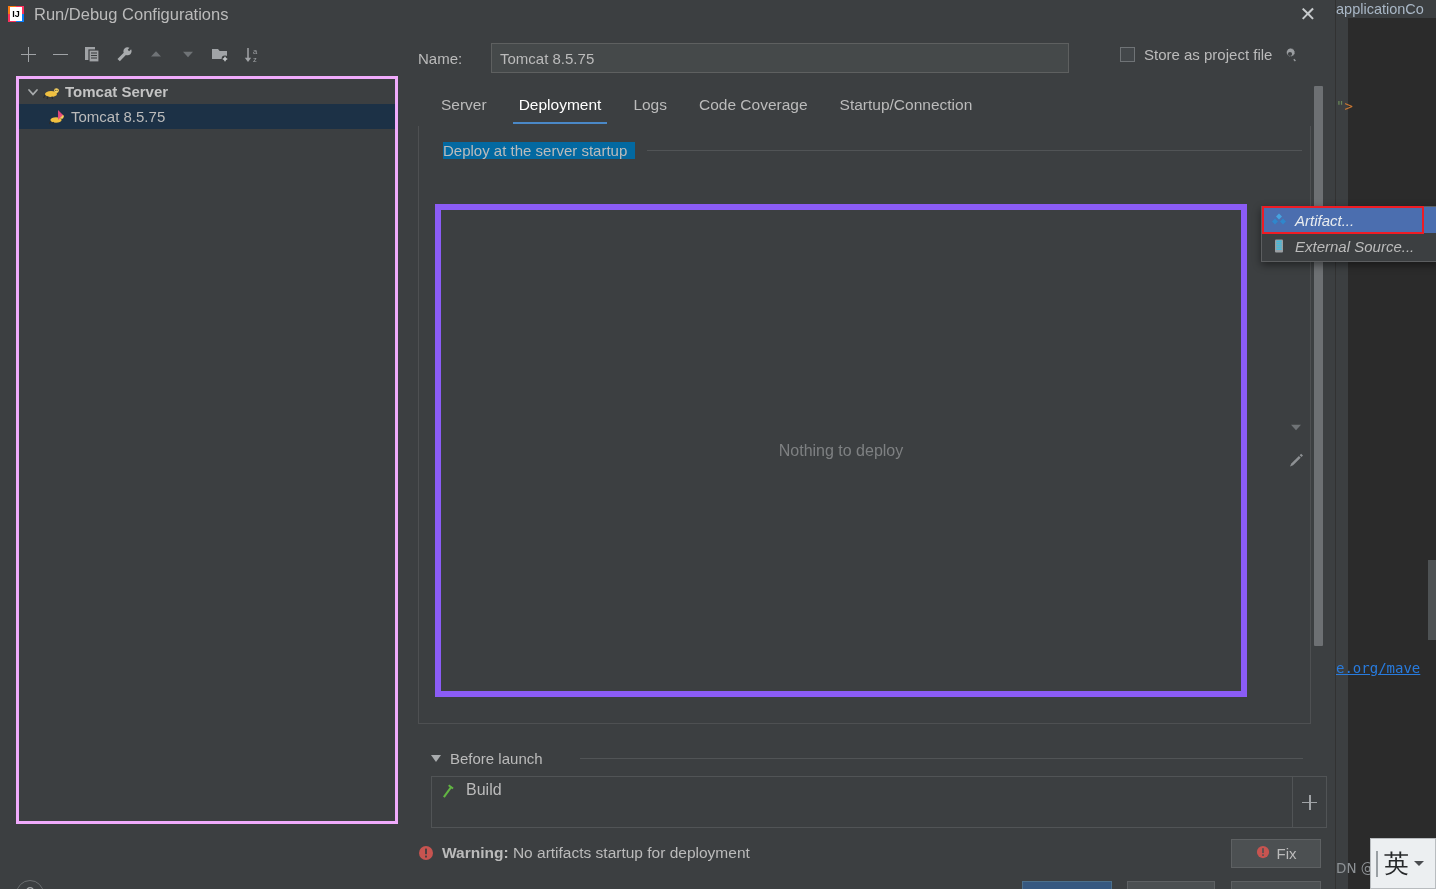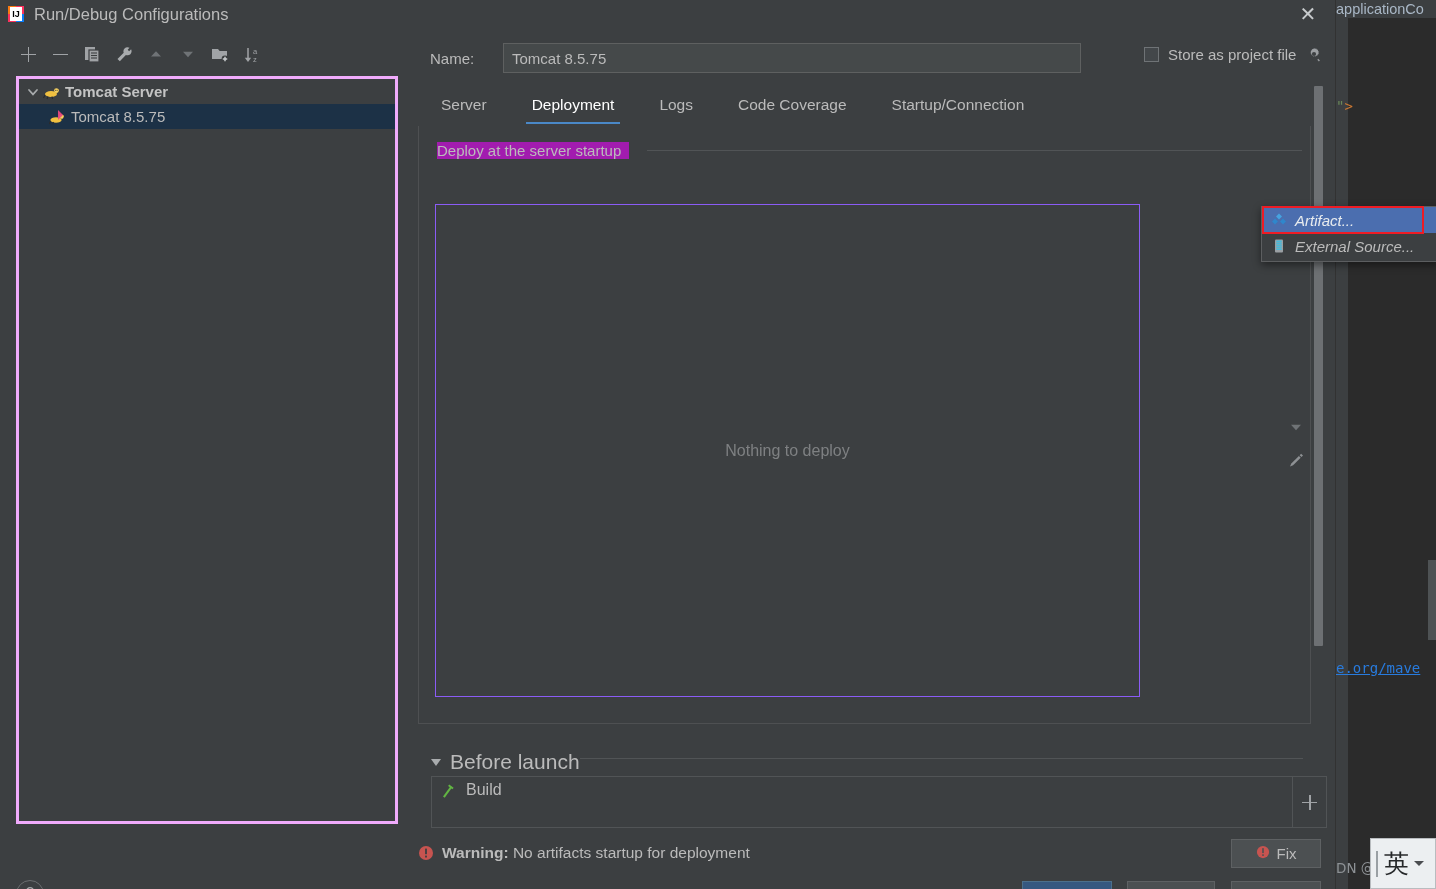--- a/index.html
+++ b/index.html
@@ -145,70 +145,70 @@
 
   
   .right-pane {
     position: absolute; left: 413px; top: 28px; width: 923px; height: 861px;
   }
   .name-row {
     position: absolute; left: 0; top: 14px; width: 923px; height: 32px;
     display: flex; align-items: center;
   }
   .name-label {
-    color: #bbbbbb; font-size: 15px; margin-left: 17px; width: 73px;
+    color: #bbbbbb; font-size: 15px; margin-left: 5px; width: 73px;
   }
   .name-input {
     width: 578px; height: 30px; background: #45494a; border: 1px solid #5e6060;
     color: #bbbbbb; font-size: 15px; padding: 0 8px;
     font-family: "Liberation Sans", sans-serif;
   }
   .store-wrap {
-    position: absolute; left: 707px; top: 18px; display: flex; align-items: center; margin-left: 24px;
+    position: absolute; left: 707px; top: 18px; display: flex; align-items: center;
   }
   .cbox {
     width: 15px; height: 15px; border: 1px solid #6f7376; background: #43474a;
     margin-right: 9px; flex: 0 0 auto;
   }
   .store-label { color: #bbbbbb; font-size: 15px; white-space: nowrap; }
   .gear {
     margin-left: 10px; width: 16px; height: 16px;
   }
 
   .tabs {
     position: absolute; left: 12px; top: 62px; width: 898px; height: 34px;
-    display: flex; align-items: flex-end; gap: 13px;
+    display: flex; align-items: flex-end; gap: 0px;
   }
   .tab {
     padding: 0 16px; height: 34px; line-height: 30px;
     color: #bbbbbb; font-size: 15.5px; white-space: nowrap; cursor: default;
     position: relative;
   }
   .tab.active { color: #ffffff; }
   .tab.active::after {
     content: ""; position: absolute; left: 10px; right: 10px; bottom: 0;
     height: 2.5px; background: #4a88c7;
   }
 
   .content-card {
     position: absolute; left: 5px; top: 98px; width: 893px; height: 598px;
     border: 1px solid #4e5052; border-top: none; background: #3c3f41;
   }
   .group-label {
-    position: absolute; left: 18px; top: 16px;
-    color: #bbbbbb; font-size: 15px; background: #a21caf; padding-right: 8px;
+    position: absolute; left: 24px; top: 16px;
+    color: #bbbbbb; font-size: 15px; background: #0369a1; padding-right: 8px;
     white-space: nowrap;
   }
   .group-line {
     position: absolute; left: 228px; right: 8px; top: 24px; height: 1px;
     background: #515456;
   }
   .deploy-list {
-    position: absolute; left: 16px; top: 78px; width: 705px; height: 493px;
-    border: 1px solid #8b5cf6; background: #3c3f41;
+    position: absolute; left: 16px; top: 78px; width: 812px; height: 493px;
+    border: 6px solid #8b5cf6; background: #3c3f41;
     display: flex; align-items: center; justify-content: center;
   }
   .deploy-empty { color: #7e8082; font-size: 16px; }
 
   .side-icons {
     position: absolute; left: 862px; top: 78px; width: 30px; height: 270px;
   }
   .side-btn {
     width: 30px; height: 34px; display: flex; align-items: center; justify-content: center;
   }
@@ -235,21 +235,21 @@
     position: absolute; left: 5px; top: 704px; width: 893px; height: 95px;
   }
   .bl-header {
     position: absolute; left: 13px; top: 18px; display: flex; align-items: center;
   }
   .bl-tri {
     width: 0; height: 0; border-left: 5.5px solid transparent;
     border-right: 5.5px solid transparent; border-top: 7px solid #a9acae;
     margin-right: 9px;
   }
-  .bl-title { color: #bbbbbb; font-size: 21px; white-space: nowrap; }
+  .bl-title { color: #bbbbbb; font-size: 15px; white-space: nowrap; }
   .bl-line {
     position: absolute; left: 162px; right: 8px; top: 26px; height: 1px; background: #515456;
   }
   .bl-list {
     position: absolute; left: 13px; top: 44px; width: 862px; height: 52px;
     border: 1px solid #515456; overflow: hidden; background: #3c3f41;
   }
   .bl-row {
     height: 26px; display: flex; align-items: center; padding-left: 8px;
     color: #bbbbbb; font-size: 16px; white-space: nowrap;

